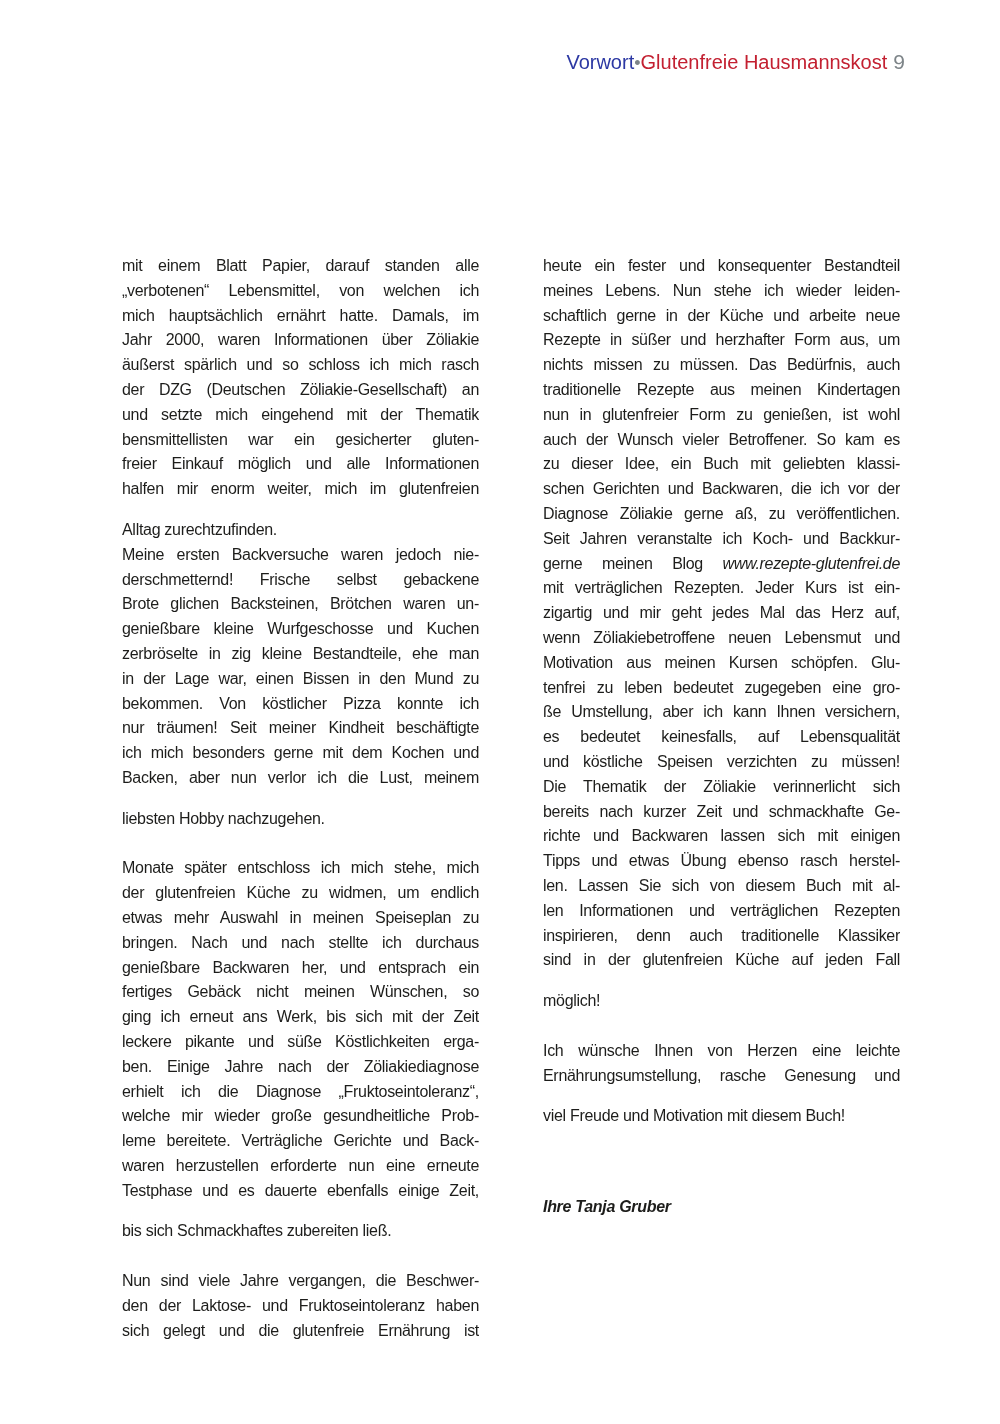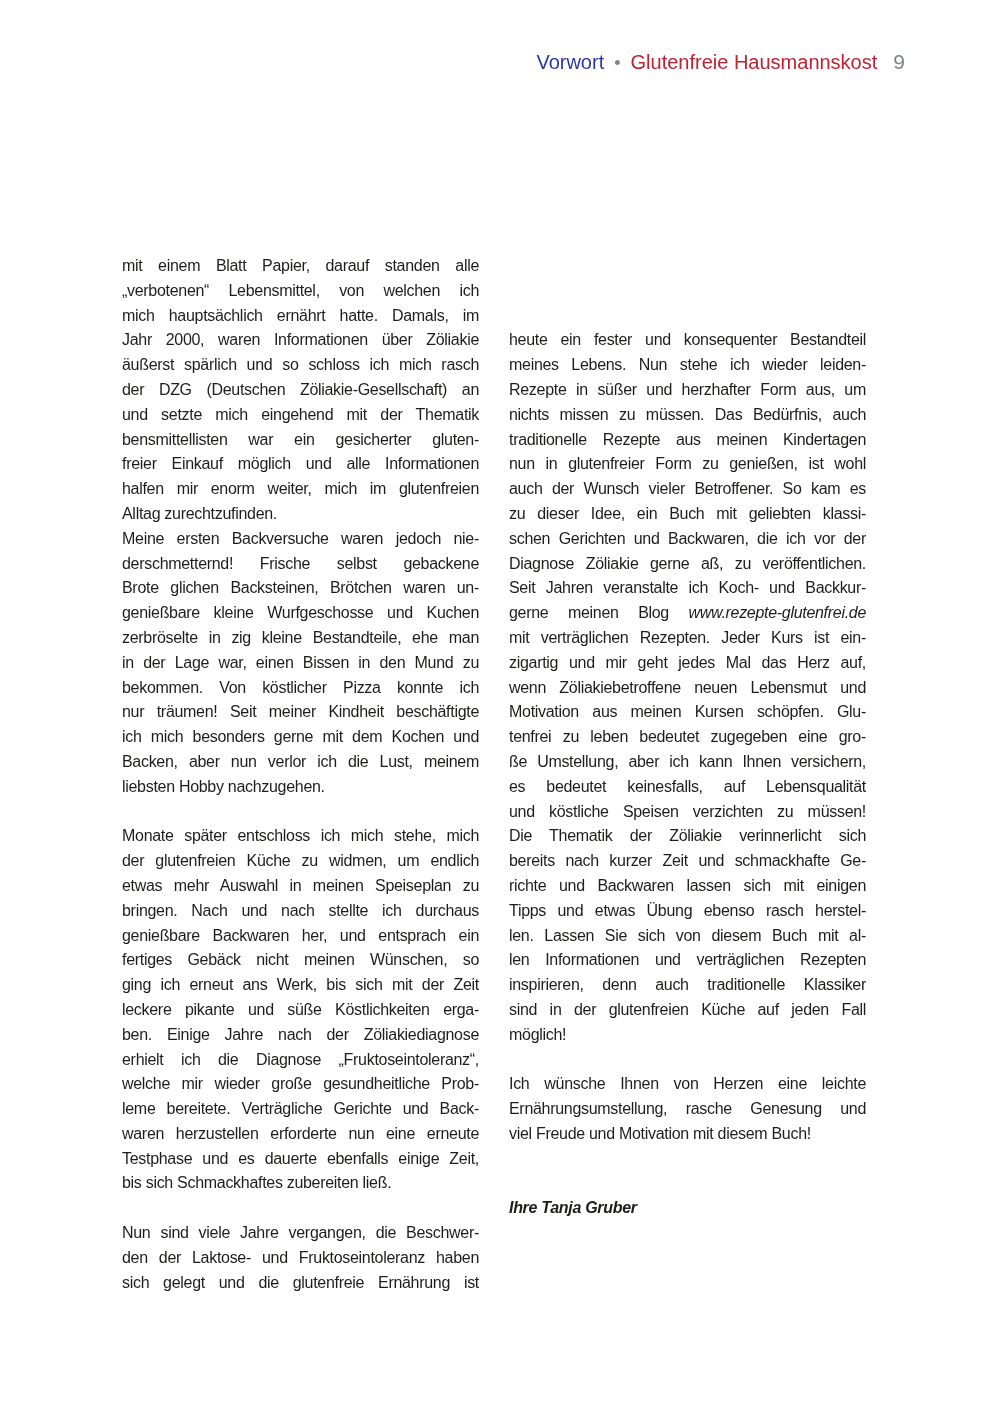--- a/index.html
+++ b/index.html
@@ -19,49 +19,47 @@
     overflow:hidden;
   }
   .page-header{
     position:absolute;
     top:50px;
     right:95px;
     font-size:20px;
     line-height:24px;
     display:flex;
     align-items:baseline;
-    gap:10px;
     white-space:nowrap;
   }
   .hdr-section{ color:var(--section-blue); }
   .hdr-sep{ color:var(--muted-gray); font-size:18px; }
   .hdr-title{ color:var(--title-red); }
   .hdr-pagenum{ color:var(--muted-gray); margin-left:6px; font-size:21px; }
   .text-columns{
     position:absolute;
     top:254px;
     left:122px;
     display:flex;
-    gap:30px;
-    align-items:center;
+    gap:64px;
   }
   .col{
     width:357px;
     font-size:16px;
     letter-spacing:-0.3px;
     line-height:var(--lh);
   }
   .blank-line{ height:var(--lh); }
   .line{
     height:var(--lh);
     overflow:hidden;
     text-align:justify;
     text-align-last:justify;
   }
-  .line.last{ text-align-last:left; }
+  .line.last{ text-align-last:left;margin-top:16px; }
   .para.signature{ font-weight:bold; font-style:italic; }
   .line i{ font-style:italic; }
 </style>
 </head>
 <body>
 
 <div class="page-header">
   <span class="hdr-section">Vorwort</span>
   <span class="hdr-sep">•</span>
   <span class="hdr-title">Glutenfreie Hausmannskost</span>
@@ -118,20 +116,21 @@
       <div class="para">
         <div class="line">Nun sind viele Jahre vergangen, die Beschwer-</div>
         <div class="line">den der Laktose- und Fruktoseintoleranz haben</div>
         <div class="line">sich gelegt und die glutenfreie Ernährung ist</div>
       </div>
     </div>
   <div class="col">
       <div class="para">
         <div class="line">heute ein fester und konsequenter Bestandteil</div>
         <div class="line">meines Lebens. Nun stehe ich wieder leiden-</div>
+        <div class="line">schaftlich gerne in der Küche und arbeite neue</div>
         <div class="line">Rezepte in süßer und herzhafter Form aus, um</div>
         <div class="line">nichts missen zu müssen. Das Bedürfnis, auch</div>
         <div class="line">traditionelle Rezepte aus meinen Kindertagen</div>
         <div class="line">nun in glutenfreier Form zu genießen, ist wohl</div>
         <div class="line">auch der Wunsch vieler Betroffener. So kam es</div>
         <div class="line">zu dieser Idee, ein Buch mit geliebten klassi-</div>
         <div class="line">schen Gerichten und Backwaren, die ich vor der</div>
         <div class="line">Diagnose Zöliakie gerne aß, zu veröffentlichen.</div>
         <div class="line">Seit Jahren veranstalte ich Koch- und Backkur-</div>
         <div class="line"><span>gerne meinen Blog </span><i>www.rezepte-glutenfrei.de</i></div>

